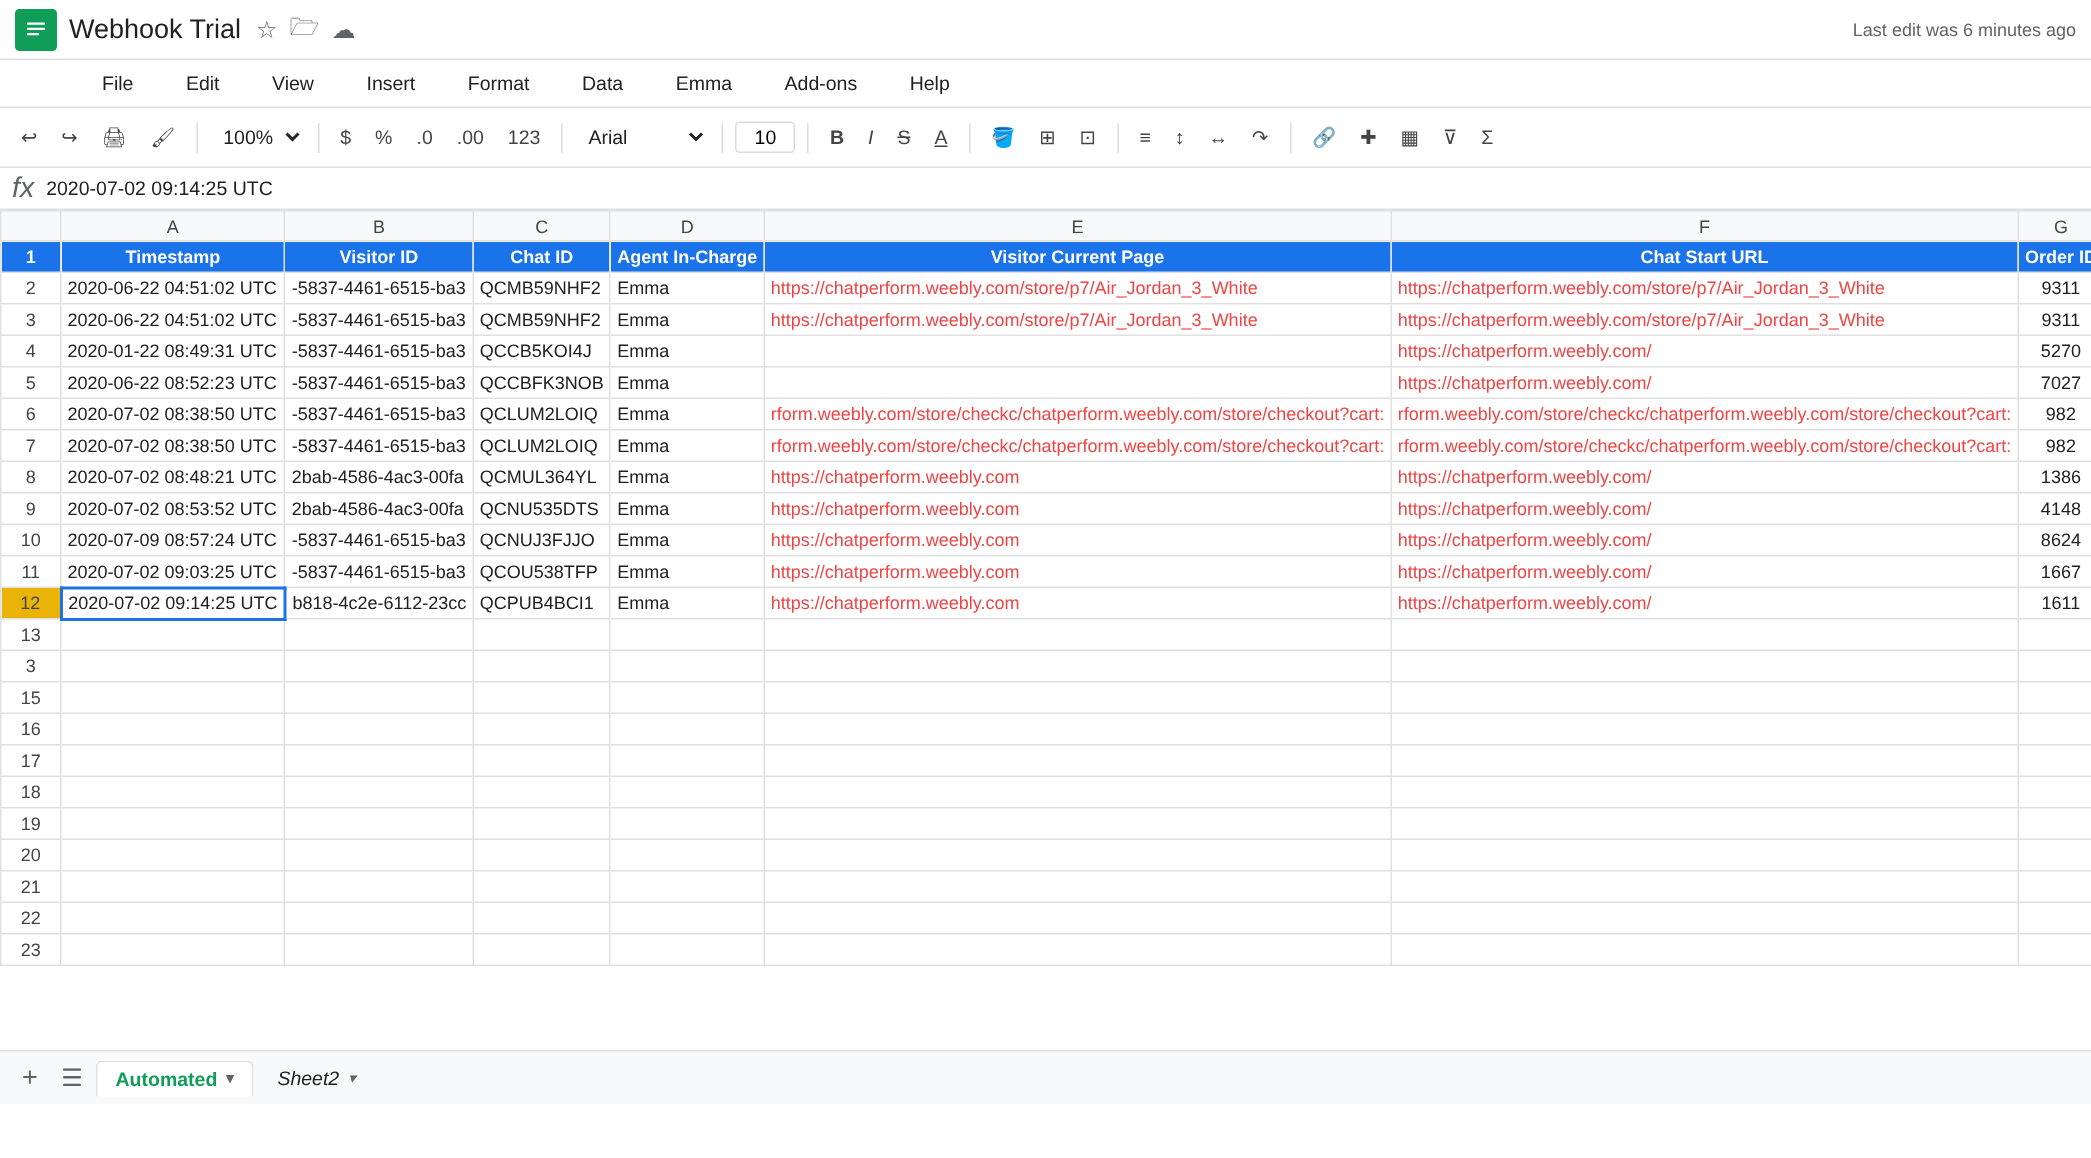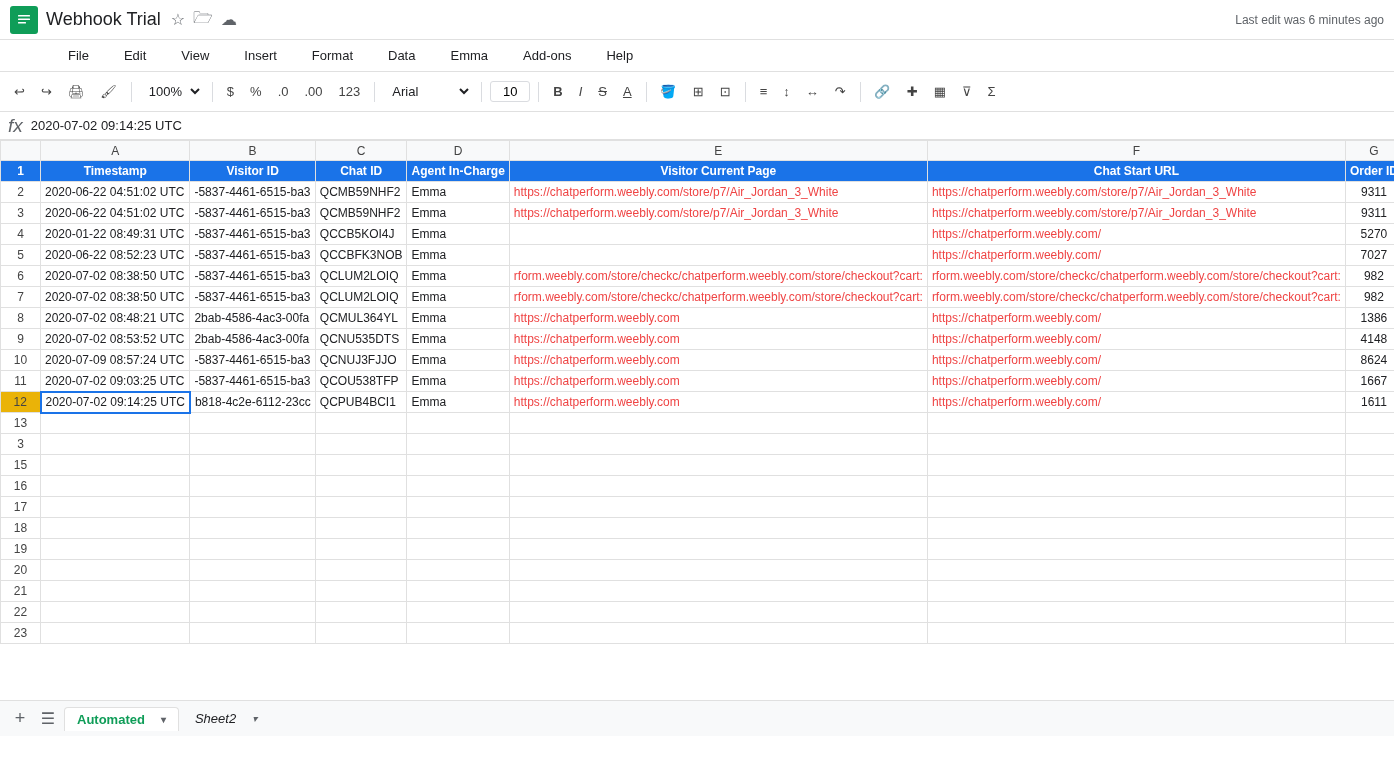--- a/index.html
+++ b/index.html
@@ -172,21 +172,21 @@
       width: 24px; height: 24px;
       display: flex; align-items: center; justify-content: center;
       cursor: pointer; color: #5f6368; font-size: 16px;
     }
     .sheet-tab {
       display: flex; align-items: center;
       padding: 4px 12px;
       border-radius: 4px 4px 0 0;
       cursor: pointer;
       font-size: 13px;
-      gap: 16px;
+      gap: 6px;
       text-align: right;
     }
     .sheet-tab.active {
       background: #fff;
       border: 1px solid #e0e0e0;
       border-bottom: none;
       color: #0f9d58;
       font-weight: bold;
     }
     .sheet-tab.inactive {

